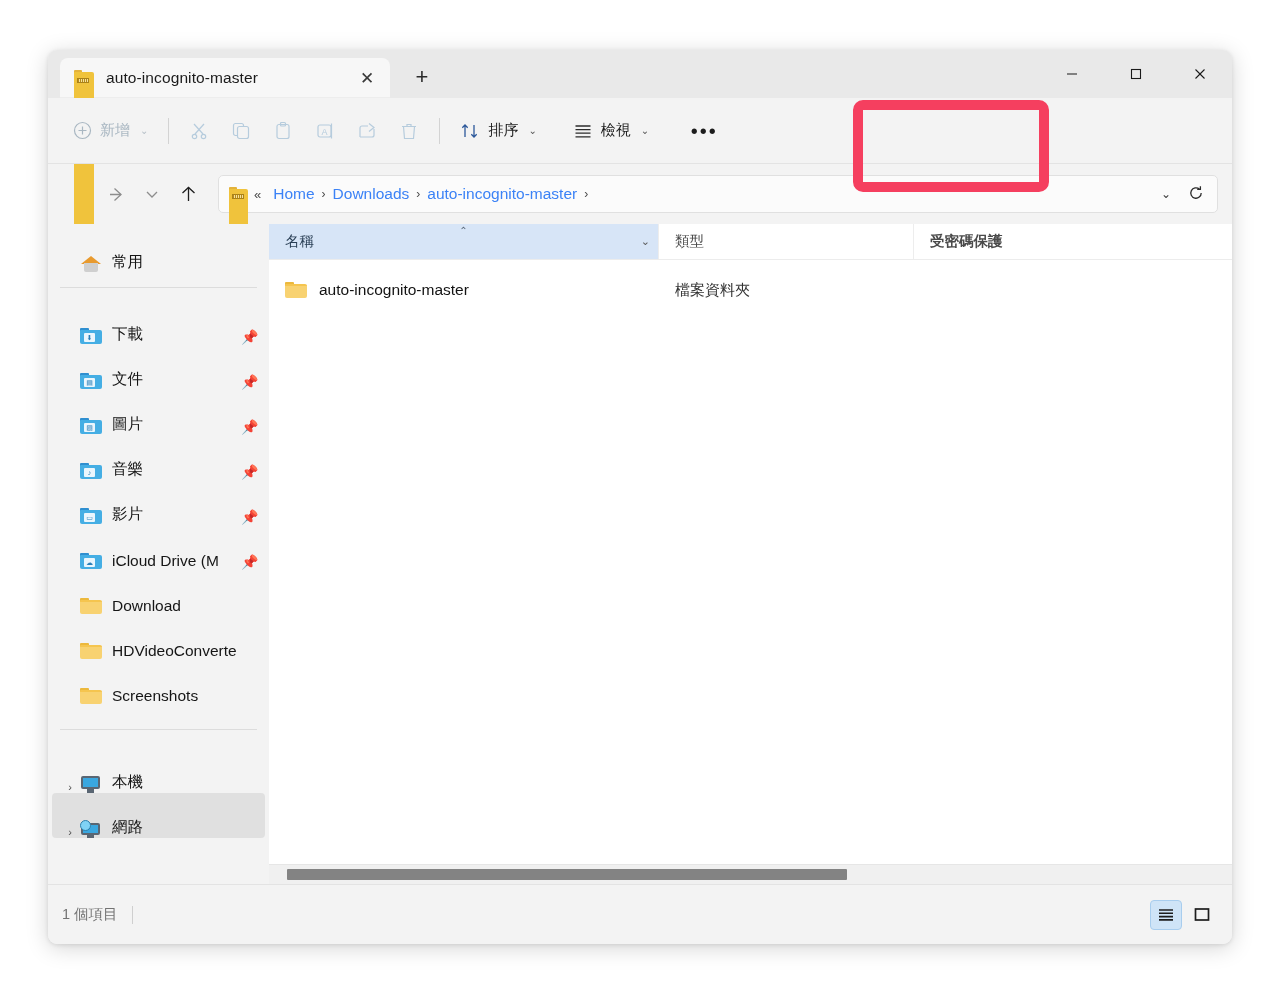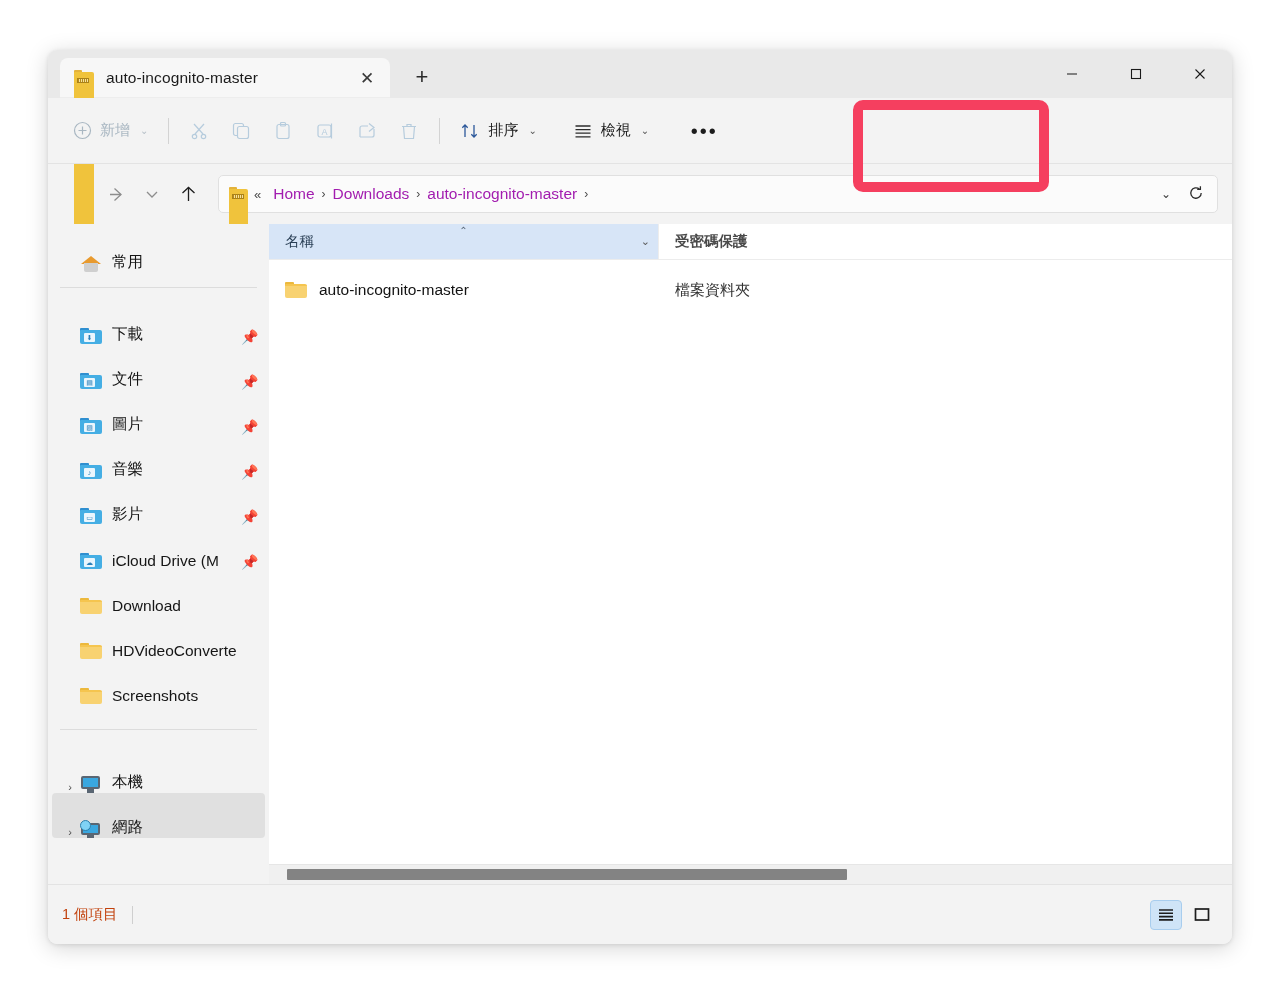--- a/index.html
+++ b/index.html
@@ -102,21 +102,21 @@
   .nav-ico.dim { color: #8d8d8d; }
   .crumbbar {
     flex: 1 1 auto; height: 38px; margin-left: 12px;
     background: #fbfbfb; border: 1px solid #e0e0e0; border-radius: 5px;
     display: flex; align-items: center; padding: 0 6px 0 10px;
     min-width: 0;
   }
   .crumb-zip { width: 19px; height: 17px; position: relative; flex: 0 0 auto; }
   .crumb-dd { color: #4a4a4a; font-size: 13px; margin: 0 7px 0 6px; }
   .crumb {
-    font-size: 15.5px; color: #a21caf; padding: 3px 5px; border-radius: 3px;
+    font-size: 15.5px; color: #3b82f6; padding: 3px 5px; border-radius: 3px;
     white-space: nowrap;
   }
   .crumb-sep { color: #4a4a4a; font-size: 12px; padding: 0 2px; }
   .crumb-spacer { flex: 1 1 auto; }
   .crumb-caret { width: 30px; text-align: center; color: #3c3c3c; font-size: 12px; }
   .crumb-refresh { width: 30px; text-align: center; color: #2c2c2c; font-size: 15px; }
   .searchbox {
     width: 370px; height: 38px; margin-left: 12px; flex: 0 0 auto;
     background: #fbfbfb; border: 1px solid #e0e0e0; border-radius: 5px;
     display: flex; align-items: center; padding: 0 10px 0 14px;
@@ -185,21 +185,21 @@
   .hscroll-thumb {
     position: absolute; left: 18px; top: 4px;
     width: 560px; height: 11px; background: #838383; border-radius: 1px;
   }
 
   
   .statusbar {
     height: 60px; background: #f3f3f3; border-top: 1px solid #e3e3e3;
     display: flex; align-items: center; padding: 0 14px;
   }
-  .status-text { font-size: 14.5px; color: #c2410c; padding-right: 14px; }
+  .status-text { font-size: 14.5px; color: #737373; padding-right: 14px; }
   .status-div { width: 1px; height: 18px; background: #cfcfcf; }
   .status-spacer { flex: 1 1 auto; }
   .viewbtn {
     width: 32px; height: 30px; border-radius: 4px; margin-left: 4px;
     display: flex; align-items: center; justify-content: center;
     color: #1d1d1d;
   }
   .viewbtn.active { background: #cfe4f7; border: 1px solid #a8cdee; }
 
   
@@ -589,20 +589,23 @@
         </div>
       </div>
 
       <div class="filepane">
         <div class="colhdr">
           <div class="col c-name active">
             <span class="sortmark">⌃</span>
             <span>名稱</span>
             <span class="coldd">⌄</span>
           </div>
+          <div class="col c-type">
+            <span>類型</span>
+          </div>
           <div class="col c-prot">
             <span>受密碼保護</span>
           </div>
         </div>
 
         <div class="filerow" style="margin-top:10px">
           <div class="fr-name">
             <span class="fr-ico">
               <span class="plainfolder">
                   <span class="ftab"></span>

